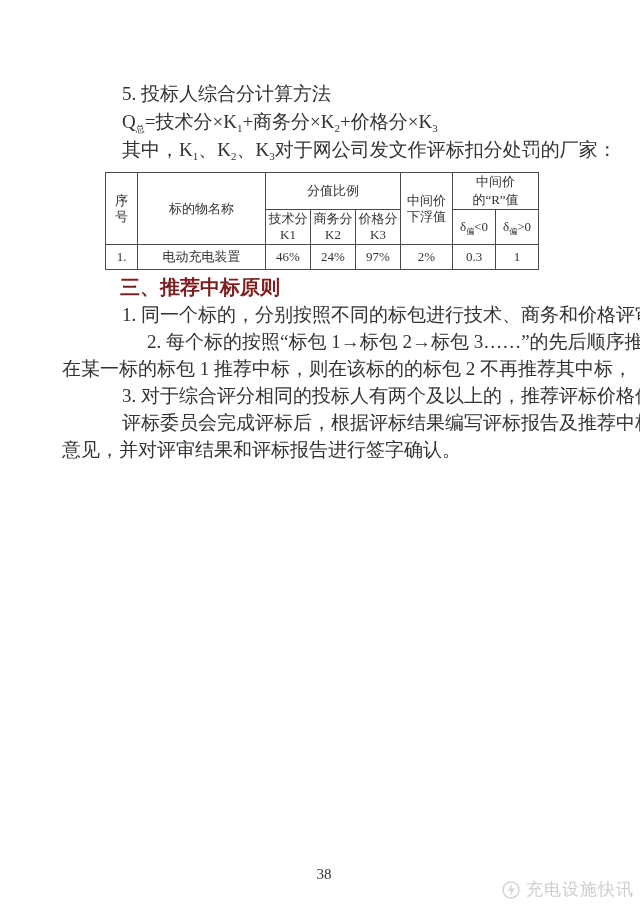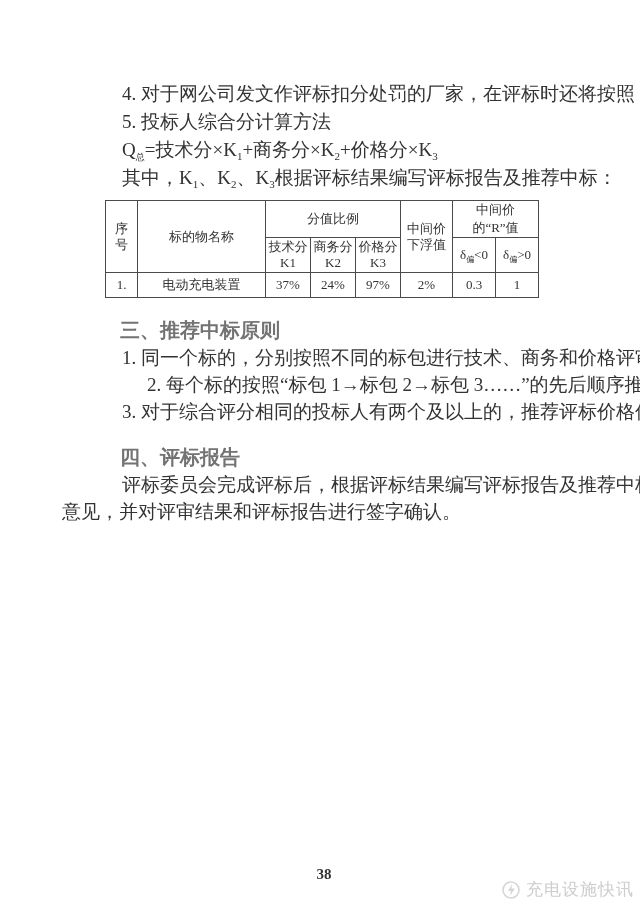--- a/index.html
+++ b/index.html
@@ -8,58 +8,57 @@
     font-family:"Liberation Serif","DejaVu Serif",serif;color:#333;
   }
   .doc{position:absolute;inset:0;}
   .flow{position:absolute;left:62px;top:80px;width:516px;}
   .bl{font-size:19px;line-height:28px;height:28px;white-space:nowrap;}
   .sec .bl{line-height:27px;height:27px;}
   .ind{padding-left:60px;}
   .ind2{padding-left:85px;}
   .htitle{
     font-family:"Liberation Sans","DejaVu Sans",sans-serif;font-weight:bold;
-    font-size:20px;line-height:27px;height:27px;padding-left:58px;color:#737373;
-    margin-top:19px;white-space:nowrap;
+    font-size:20px;line-height:27px;height:27px;padding-left:58px;color:#7f1d1d;
+    margin-top:4px;white-space:nowrap;
   }
   sub.k{font-size:11px;vertical-align:-4px;line-height:0;}
   sub.zi{font-size:9px;vertical-align:-4px;line-height:0;}
   
   table.score{
     border-collapse:collapse;table-layout:fixed;width:433px;margin:8px 0 0 43px;
     font-size:13px;text-align:center;color:#333;
   }
   table.score td{border:1px solid #4a4a4a;padding:0 1px;vertical-align:middle;line-height:1.4;}
   .r1{height:34px;} .r2{height:35px;} .r3{height:25px;}
   .two-line div{line-height:16px;}
   sub.delta-sub{font-size:8px;vertical-align:-3px;line-height:0;}
   
-  .pagenum{position:absolute;left:8px;right:0;top:866px;text-align:center;font-size:15px;color:#333;font-weight:bold;}
+  .pagenum{position:absolute;left:8px;right:0;top:866px;text-align:center;font-size:15px;color:#333;}
   .watermark{
     position:absolute;top:878px;right:6px;display:flex;align-items:center;gap:5px;
     color:#cdcdcd;font-size:17px;font-family:"Liberation Sans","DejaVu Sans",sans-serif;
     letter-spacing:1px;
   }
   .wm-icon{display:inline-block;width:20px;height:20px;}
 </style>
 </head>
 <body>
 
 <div class="doc">
   <div class="flow">
 
-    <div class="bl ind">4. 对于网公司发文作评标扣分处罚的厂家，在评标时还将按照</div>
     <div class="bl ind">5. 投标人综合分计算方法</div>
 
     <div class="bl ind">
       <span>Q</span><sub class="zi">总</sub><span>=技术分×K</span><sub class="k">1</sub><span>+商务分×K</span><sub class="k">2</sub><span>+价格分×K</span><sub class="k">3</sub>
     </div>
 
     <div class="bl ind">
-      <span>其中，K</span><sub class="k">1</sub><span>、K</span><sub class="k">2</sub><span>、K</span><sub class="k">3</sub><span>根据评标结果编写评标报告及推荐中标：</span>
+      <span>其中，K</span><sub class="k">1</sub><span>、K</span><sub class="k">2</sub><span>、K</span><sub class="k">3</sub><span>对于网公司发文作评标扣分处罚的厂家：</span>
     </div>
 
     <table class="score">
       <colgroup>
         <col style="width:32px">
           <col style="width:128px">
         <col style="width:45px">
           <col style="width:45px">
           <col style="width:45px">
         <col style="width:52px">
@@ -96,39 +95,39 @@
         <td>
           <span>δ</span><sub class="delta-sub">偏</sub><span>&lt;0</span>
         </td>
         <td>
           <span>δ</span><sub class="delta-sub">偏</sub><span>&gt;0</span>
         </td>
       </tr>
       <tr class="r3">
         <td>1.</td>
         <td>电动充电装置</td>
-        <td>37%</td>
+        <td>46%</td>
         <td>24%</td>
         <td>97%</td>
         <td>2%</td>
         <td>0.3</td>
         <td>1</td>
       </tr>
     </tbody>
       </table>
 
     <div class="sec">
       <div class="htitle">三、推荐中标原则</div>
       <div class="bl ind">1. 同一个标的，分别按照不同的标包进行技术、商务和价格评审，</div>
       <div class="bl ind2">2. 每个标的按照“标包 1→标包 2→标包 3……”的先后顺序推</div>
+      <div class="bl">在某一标的标包 1 推荐中标，则在该标的的标包 2 不再推荐其中标，</div>
       <div class="bl ind">3. 对于综合评分相同的投标人有两个及以上的，推荐评标价格低</div>
     </div>
 
     <div class="sec">
-      <div class="htitle">四、评标报告</div>
       <div class="bl ind">评标委员会完成评标后，根据评标结果编写评标报告及推荐中标</div>
       <div class="bl">意见，并对评审结果和评标报告进行签字确认。</div>
     </div>
 
   </div>
 
   <div class="pagenum">38</div>
 
   <div class="watermark">
     <span class="wm-icon">

